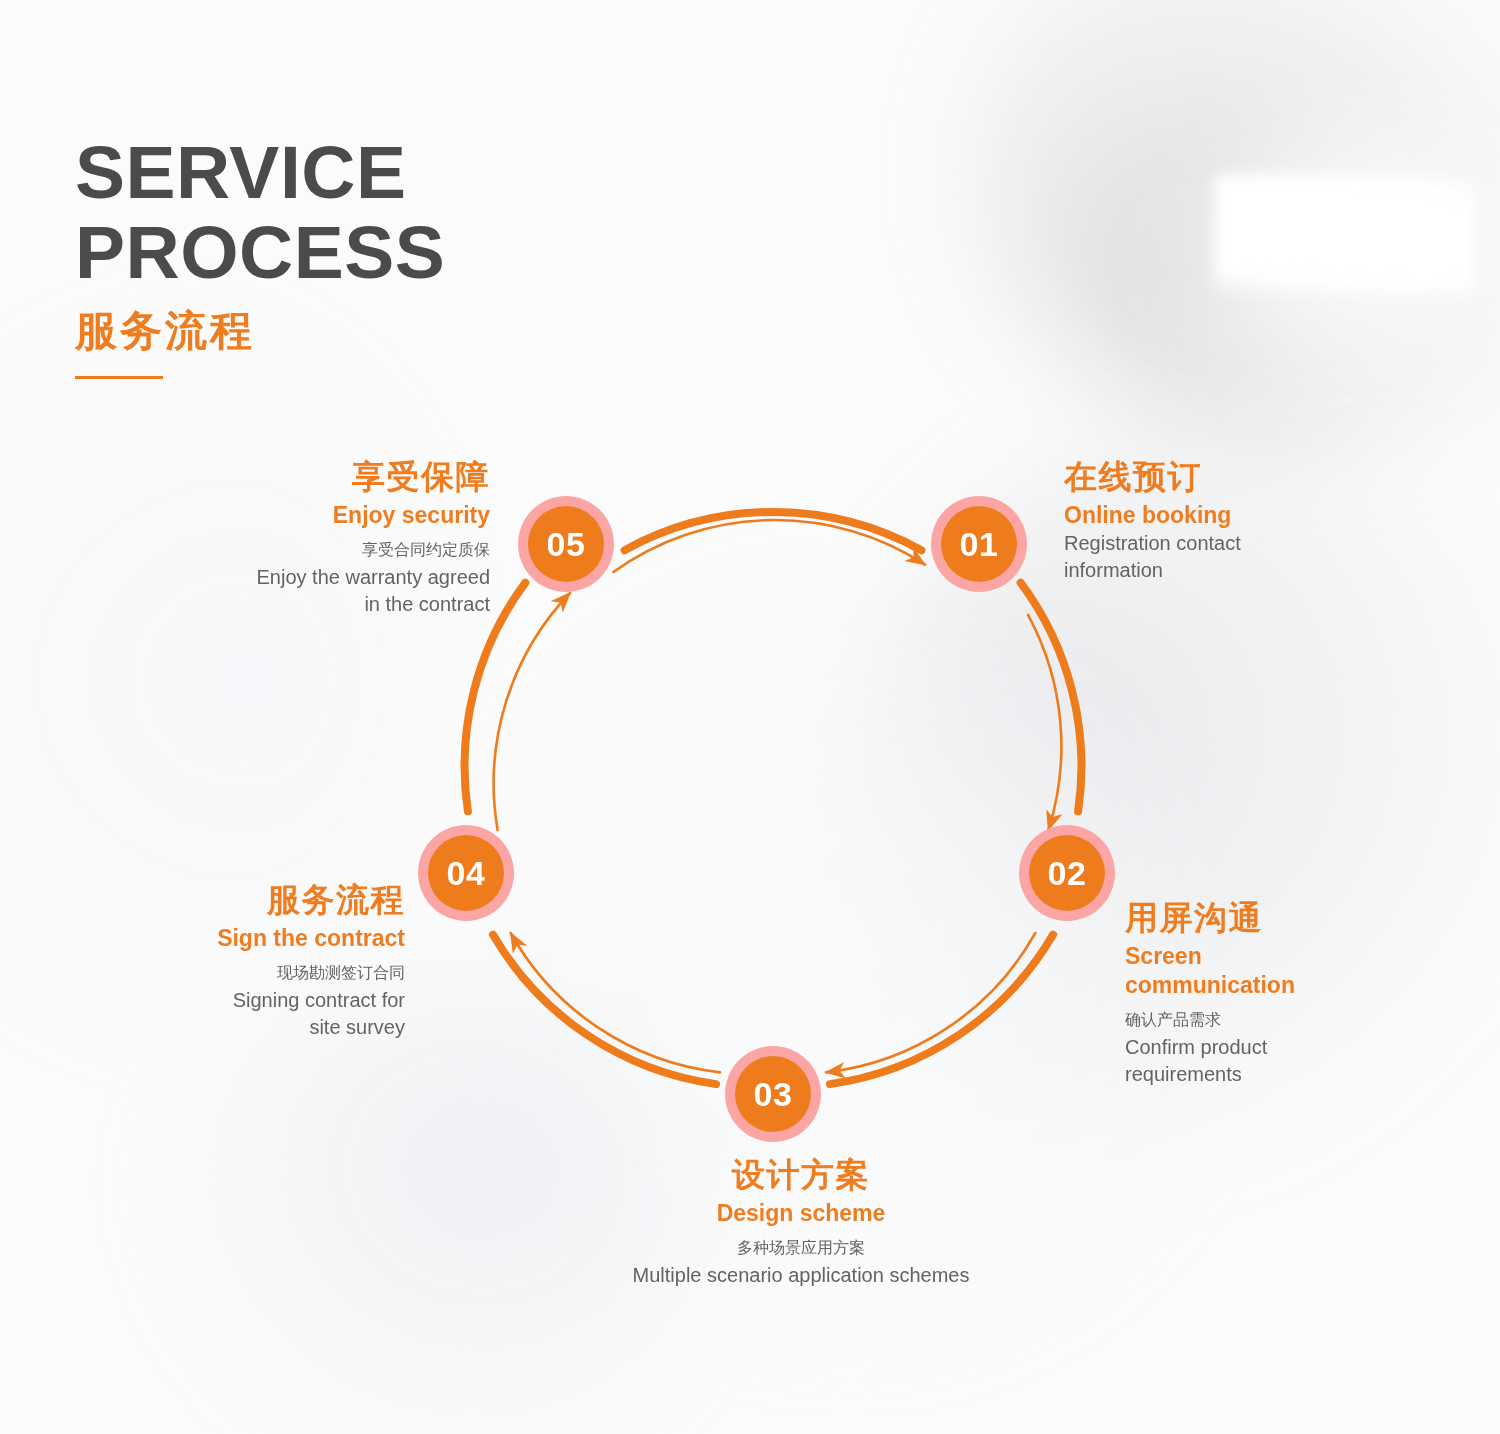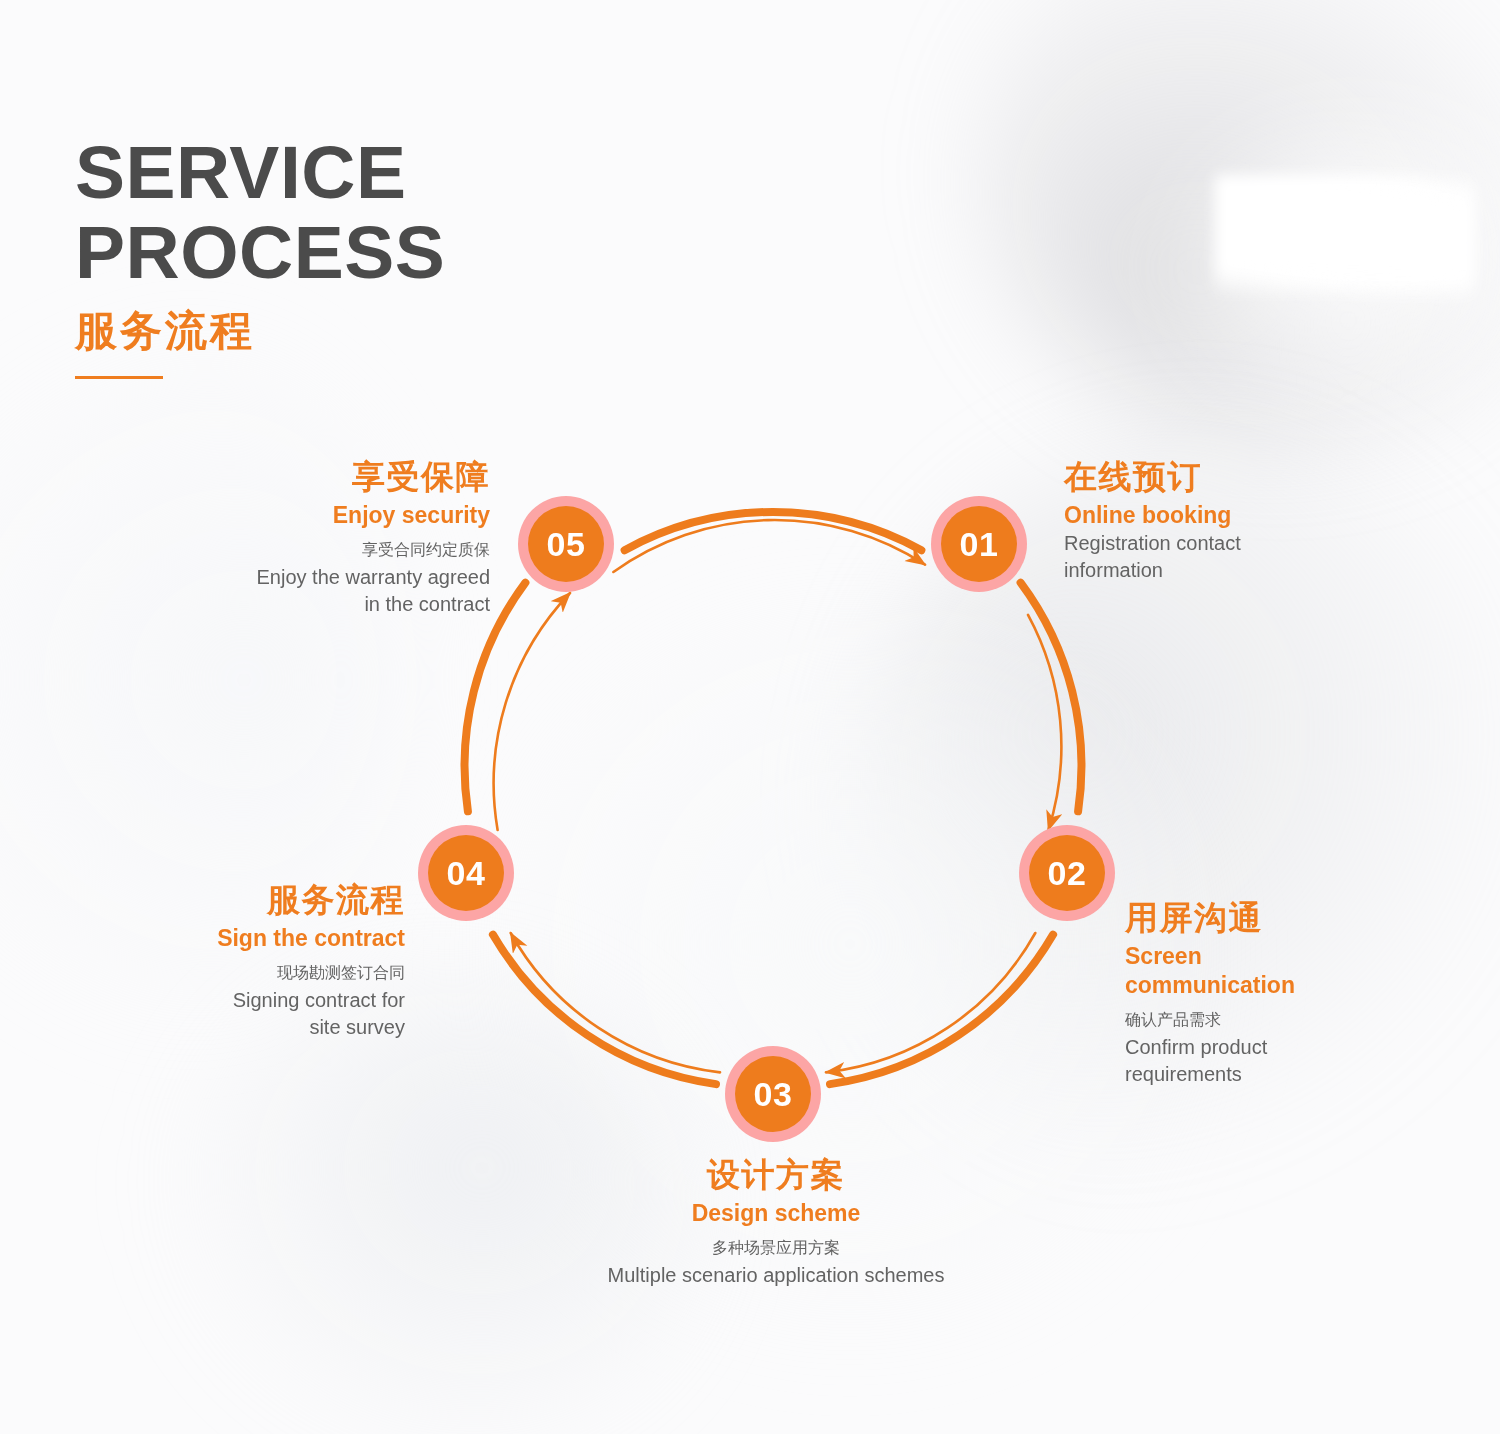--- a/index.html
+++ b/index.html
@@ -216,21 +216,21 @@
 
   <div class="step-text left-align" style="left:1125px; top:880px; width:330px;margin-top:18px;">
     <div class="st-cn">用屏沟通</div>
     <div class="st-en">Screen</div>
     <div class="st-en" style="margin-top:0;">communication</div>
     <div class="st-desc-cn">确认产品需求</div>
     <div class="st-desc-en">Confirm product</div>
     <div class="st-desc-en">requirements</div>
   </div>
 
-  <div class="step-text center-align" style="left:476px; top:1155px; width:600px;">
+  <div class="step-text center-align" style="left:501px; top:1155px; width:600px;">
     <div class="st-cn">设计方案</div>
     <div class="st-en">Design scheme</div>
     <div class="st-desc-cn">多种场景应用方案</div>
     <div class="st-desc-en">Multiple scenario application schemes</div>
   </div>
 
   <div class="step-text right-align" style="left:80px; top:880px; width:325px;">
     <div class="st-cn">服务流程</div>
     <div class="st-en">Sign the contract</div>
     <div class="st-desc-cn">现场勘测签订合同</div>

